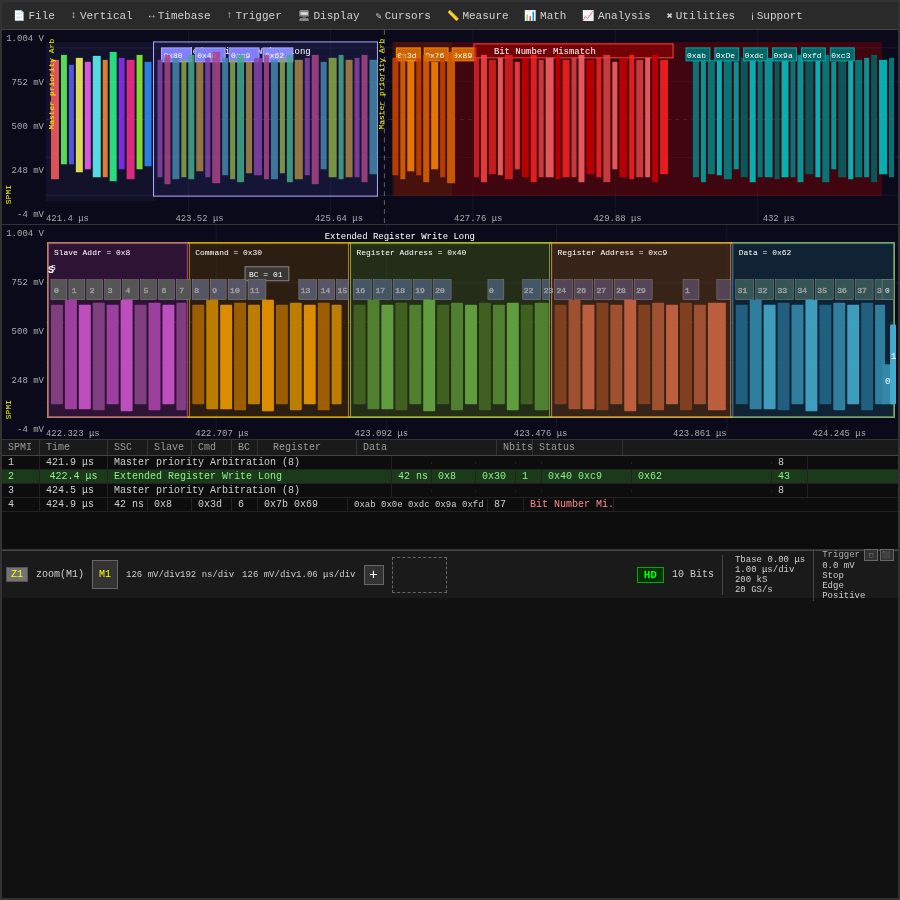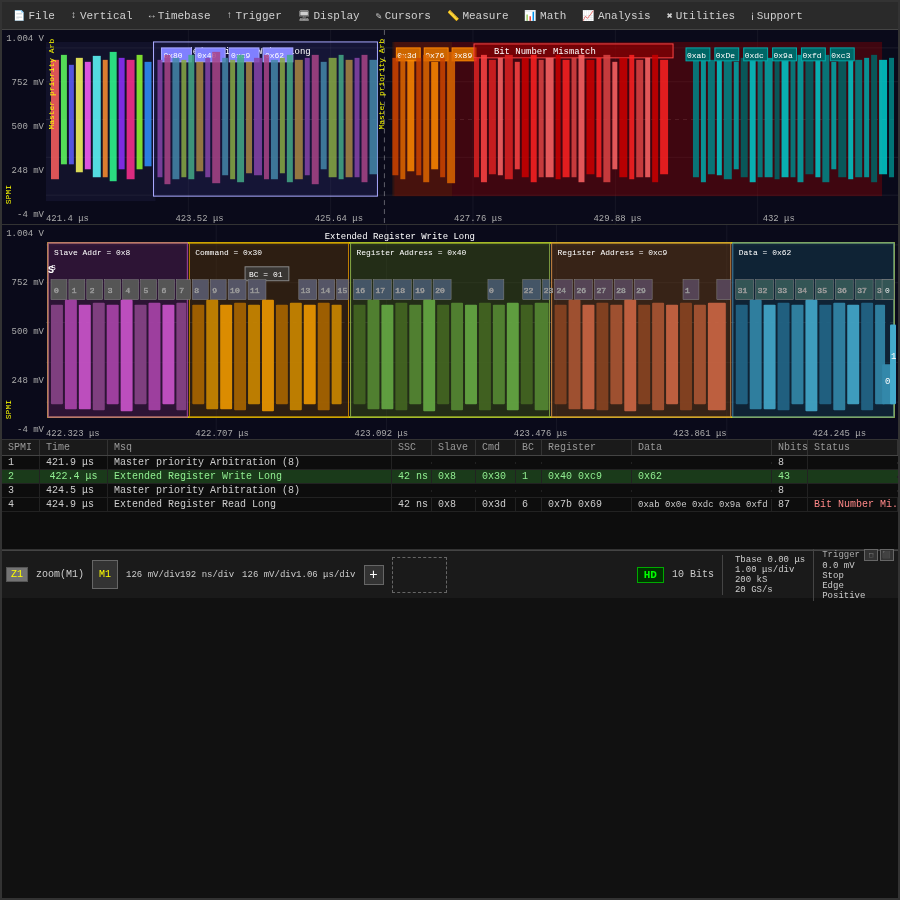--- a/index.html
+++ b/index.html
@@ -709,26 +709,25 @@
       </svg>
 
       <div style="position:absolute;left:46px;top:40px;font-size:10px;color:#fff;font-weight:bold;z-index:20;">S</div>
       <div style="position:absolute;left:2px;bottom:20px;font-size:8px;color:#ffff00;writing-mode:vertical-rl;transform:rotate(180deg);">SPMI</div>
     </div>
 
     <div class="data-table">
       <div class="table-header">
         <div class="th" style="width:38px;">SPMI</div>
         <div class="th" style="width:68px;">Time</div>
-        <div class="th" style="flex:1;">Msq</div>
         <div class="th" style="width:40px;">SSC</div>
         <div class="th" style="width:44px;">Slave</div>
         <div class="th" style="width:40px;">Cmd</div>
         <div class="th" style="width:26px;">BC</div>
-        <div class="th" style="width:90px;">Register</div>
+        <div class="th" style="width:90px;margin-left:9px;">Register</div>
         <div class="th" style="width:140px;">Data</div>
         <div class="th" style="width:36px;">Nbits</div>
         <div class="th" style="width:90px;">Status</div>
       </div>
 
       <div class="table-row">
         <div class="td" style="width:38px;color:#ccc;">1</div>
         <div class="td" style="width:68px;color:#ccc;">421.9 μs</div>
         <div class="td" style="flex:1;color:#ccc;">Master priority Arbitration (8)</div>
         <div class="td" style="width:40px;"></div>
@@ -765,21 +764,20 @@
         <div class="td" style="width:26px;"></div>
         <div class="td" style="width:90px;"></div>
         <div class="td" style="width:140px;"></div>
         <div class="td" style="width:36px;color:#ccc;">8</div>
         <div class="td" style="width:90px;"></div>
       </div>
 
       <div class="table-row">
         <div class="td" style="width:38px;color:#ccc;">4</div>
         <div class="td" style="width:68px;color:#ccc;">424.9 μs</div>
-        <div class="td" style="flex:1;color:#ccc;">Extended Register Read Long</div>
         <div class="td" style="width:40px;color:#ccc;">42 ns</div>
         <div class="td" style="width:44px;color:#ccc;">0x8</div>
         <div class="td" style="width:40px;color:#ccc;">0x3d</div>
         <div class="td" style="width:26px;color:#ccc;">6</div>
         <div class="td" style="width:90px;color:#ccc;">0x7b 0x69</div>
         <div class="td" style="width:140px;color:#ccc;font-size:9px;">0xab 0x0e 0xdc 0x9a 0xfd 0xc3</div>
         <div class="td" style="width:36px;color:#ccc;">87</div>
         <div class="td" style="width:90px;color:#ff8888;">Bit Number Mi...</div>
       </div>
     </div>

